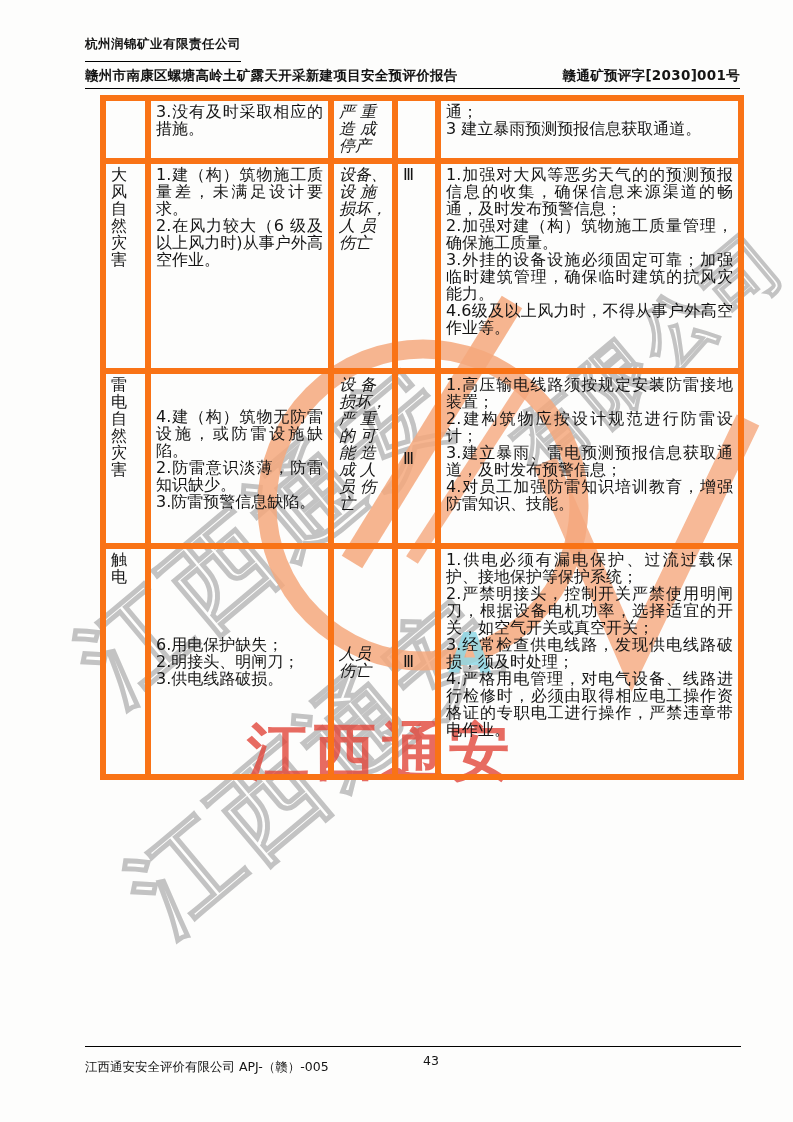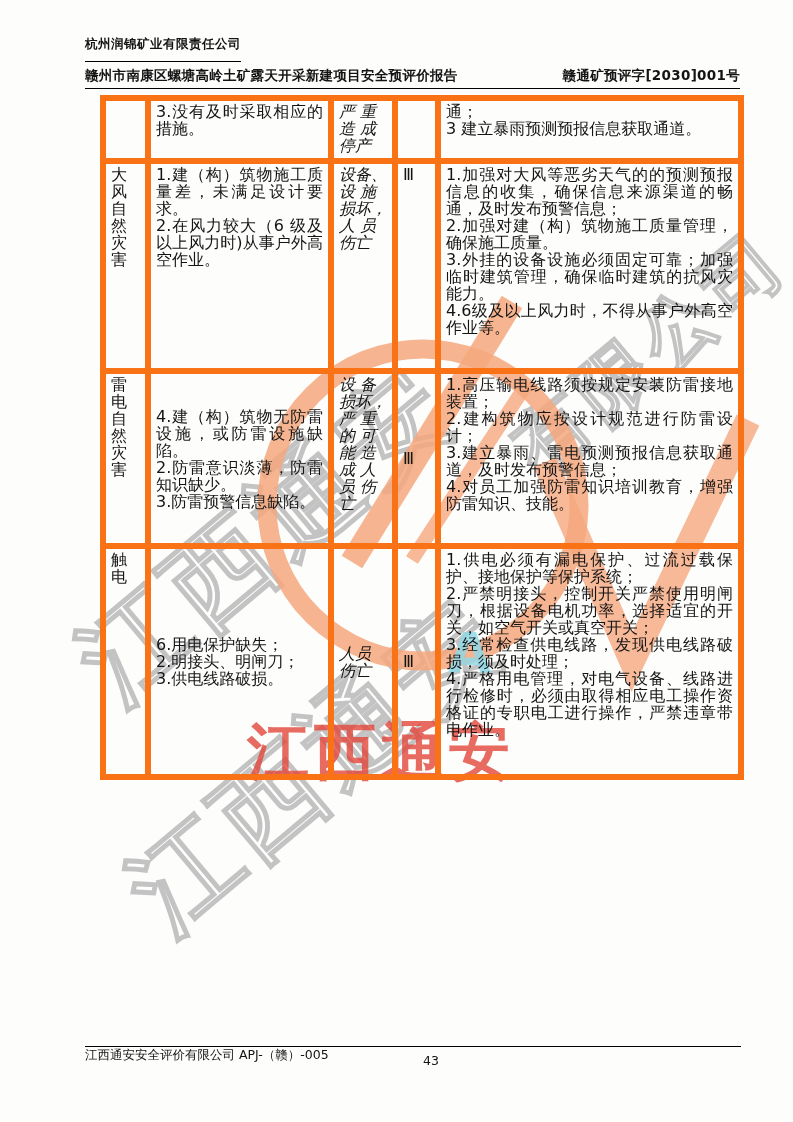--- a/index.html
+++ b/index.html
@@ -43,21 +43,21 @@
     font-size:16px;line-height:17px;
     vertical-align:top;text-align:justify;
     white-space:pre-line;word-break:break-all;margin-top:37px;
   }
   td.hazard{text-align:center;vertical-align:middle;padding:2px 1px;line-height:23px;}
   td.level{text-align:center;font-size:17px;}
   td.cons{padding:2px 4px;font-style:italic;}
   .va-m{vertical-align:middle !important;}
   .ftr{
     position:absolute;left:85px;top:1046px;width:656px;
-    border-top:1px solid #000;padding-top:0;font-size:12.5px;
+    border-top:1px solid #000;padding-top:12px;font-size:12.5px;
   }
   .ftr .pageno{position:absolute;left:338px;top:6px;}
 </style>
 </head>
 <body>
 
 <div class="page">
 
   <svg class="wm-svg" width="793" height="1122" viewBox="0 0 793 1122">
 

